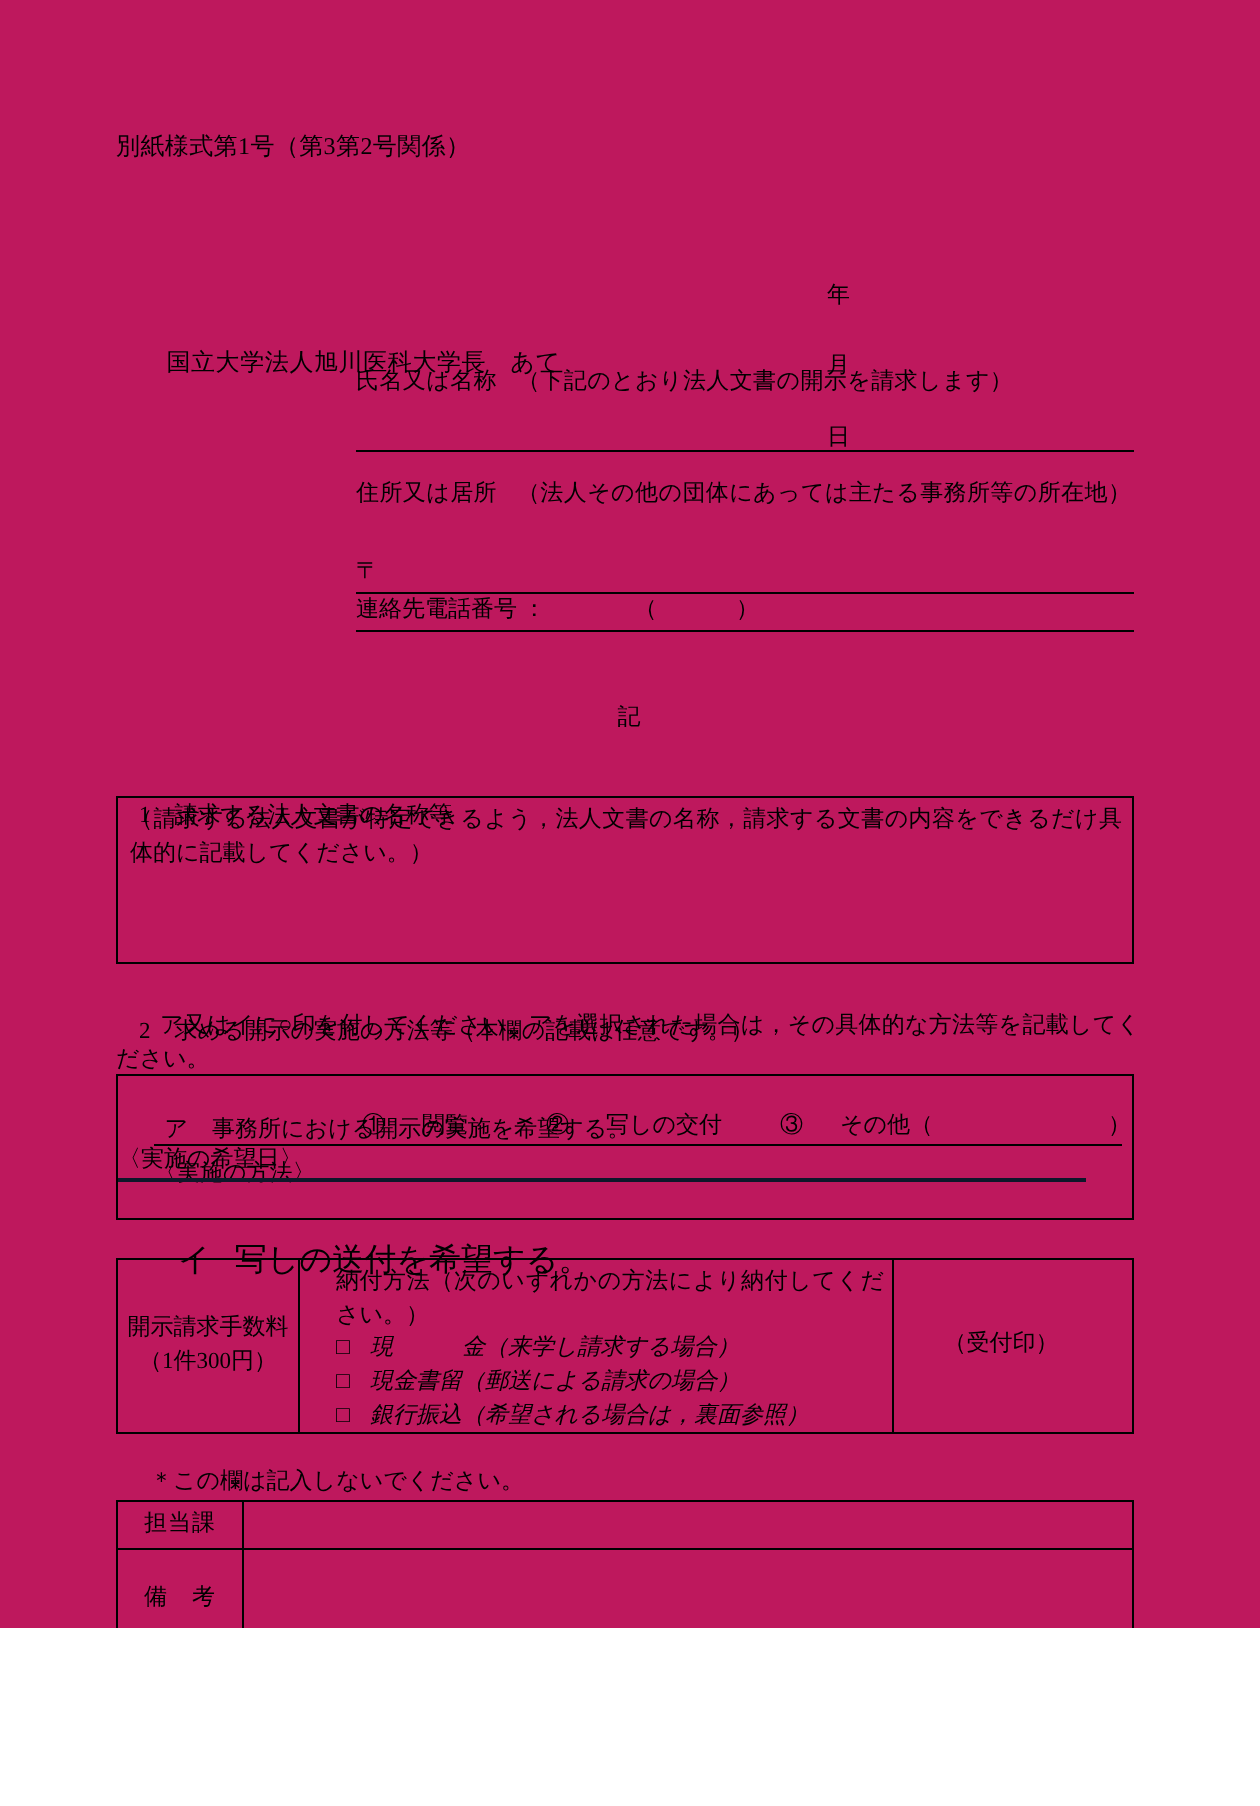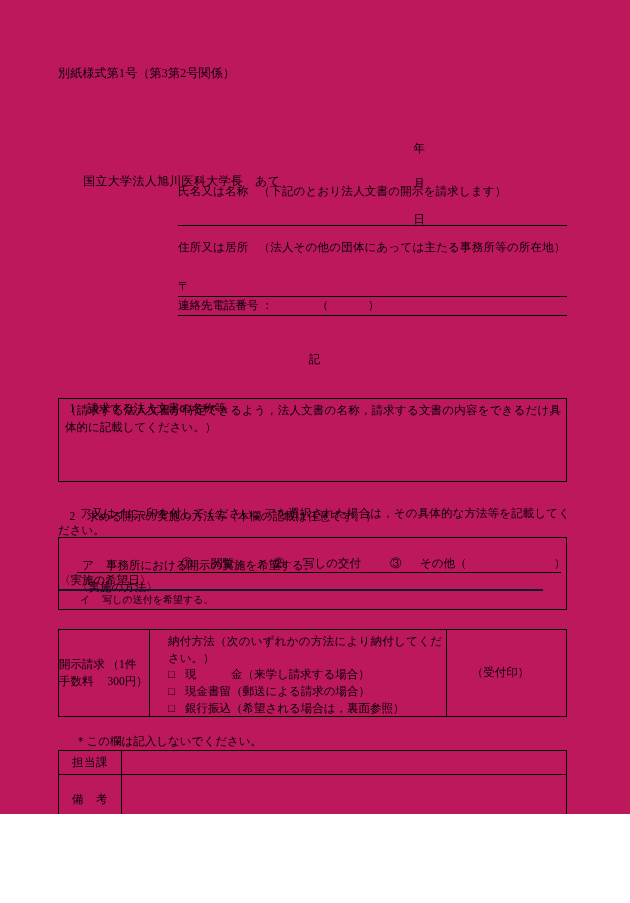--- a/index.html
+++ b/index.html
@@ -179,61 +179,61 @@
     width: 484px;
     height: 16px;
     border-bottom: 2px solid #0f172a;
     font-size: 11.5px;
     font-family: Liberation Mono, monospace;
   }
   .date-row .dlabel { position: absolute; left: 0; top: -1px; }
 
   .opt-b-label {
     position: absolute;
-    left: 6px; top: 38px;
-    font-size: 10px;
+    left: 6px; top: 56px;
+    font-size: 16px;
   }
   .opt-b-label .mark { margin-right: 12px; }
 
   
   #fee-table {
     left: 58px; top: 629px;
     width: 509px; height: 88px;
     border: 1px solid #000;
     box-sizing: border-box;
   }
   #fee-cell-label {
     position: absolute;
     left: 0; top: 0;
     width: 91px; height: 100%;
     border-right: 1px solid #000;
     box-sizing: border-box;
     display: flex;
-    flex-direction: row;
+    flex-direction: column;
     align-items: center;
     justify-content: center;
     font-size: 11.5px;
     line-height: 1.45;
   }
   #fee-cell-methods {
     position: absolute;
     left: 91px; top: 0;
     width: 285px; height: 100%;
     border-right: 1px solid #000;
     box-sizing: border-box;
     padding: 3px 4px 0 6px;
     font-size: 11.5px;
     line-height: 1.45;
     margin-left: 12px;
   }
   #fee-cell-methods .mhead {
     display: block;
     text-align: justify;
   }
-  .pay-opt { display: block; white-space: pre; }
+  .pay-opt { display: block; white-space: pre; font-style: italic; }
   .pay-opt .cb { margin-right: 10px; }
   #fee-cell-stamp {
     position: absolute;
     left: 376px; top: 0;
     right: 0; height: 100%;
     display: flex;
     align-items: center;
     justify-content: center;
     font-size: 11.5px;
   }

